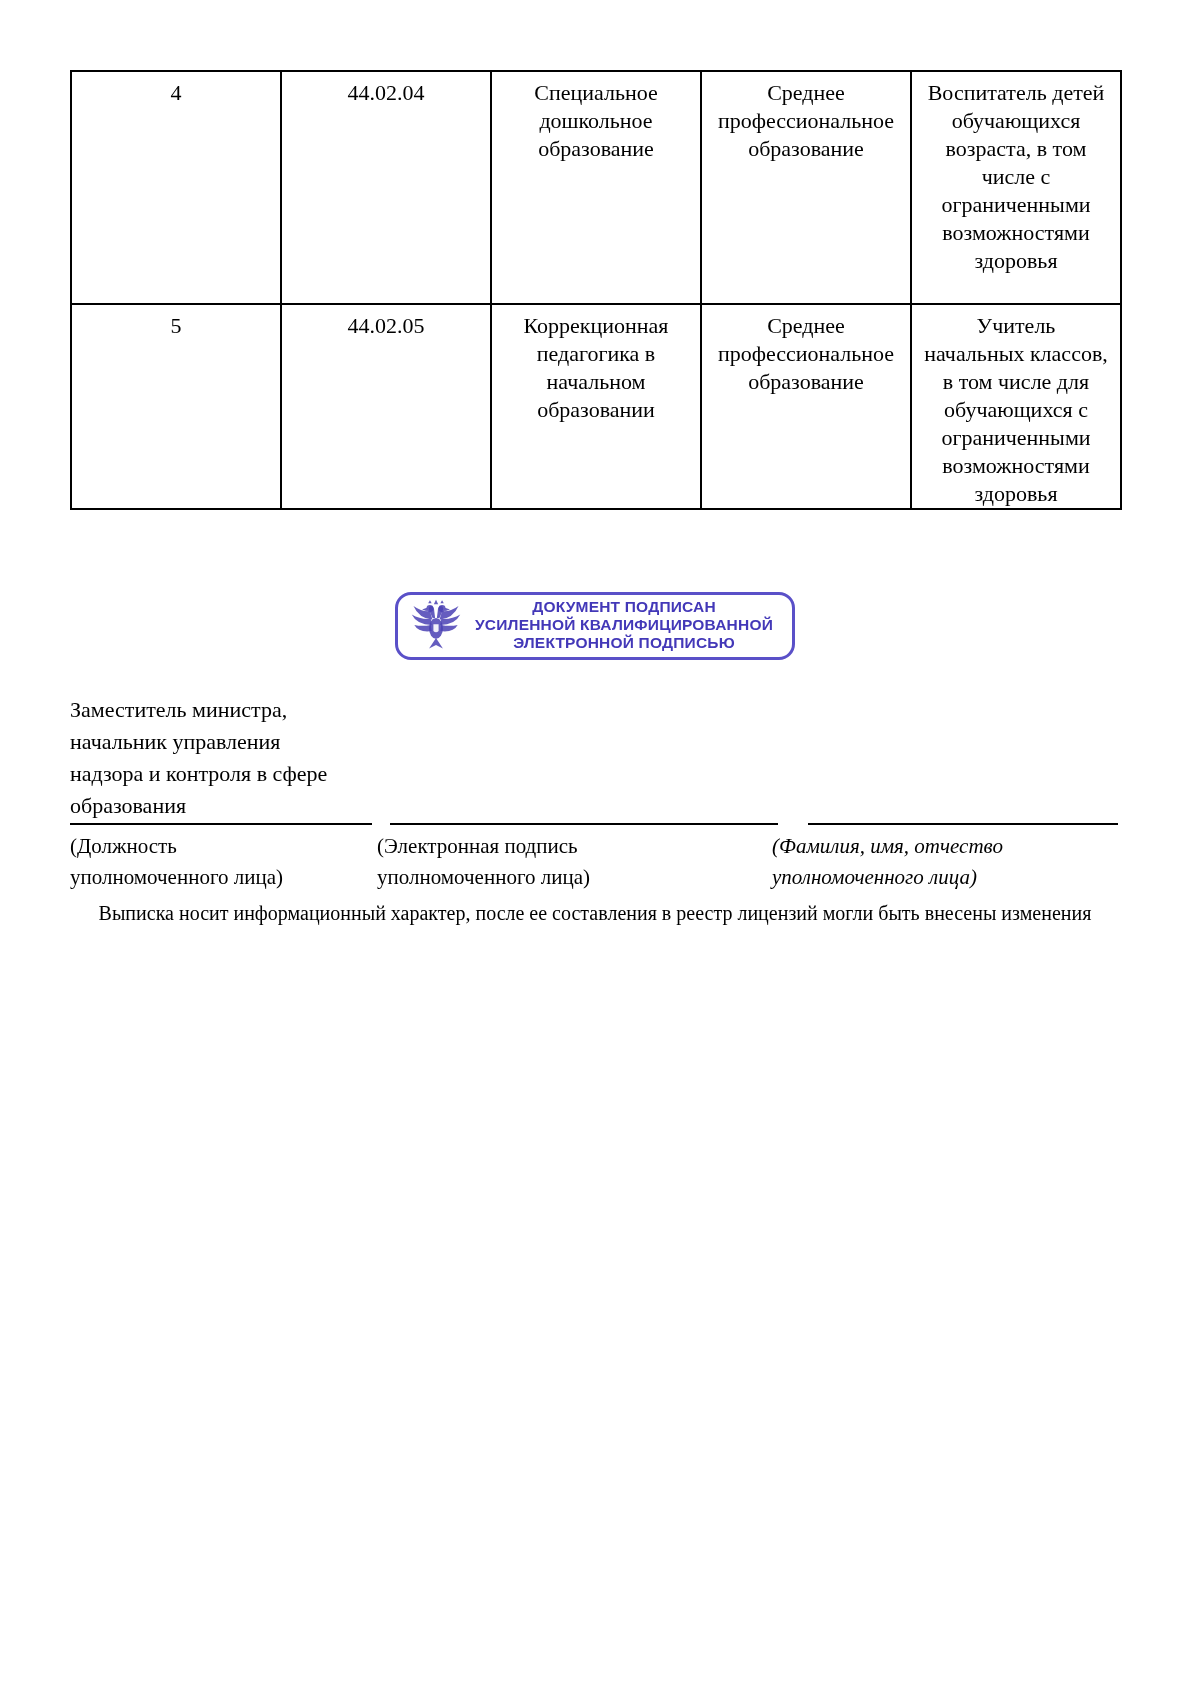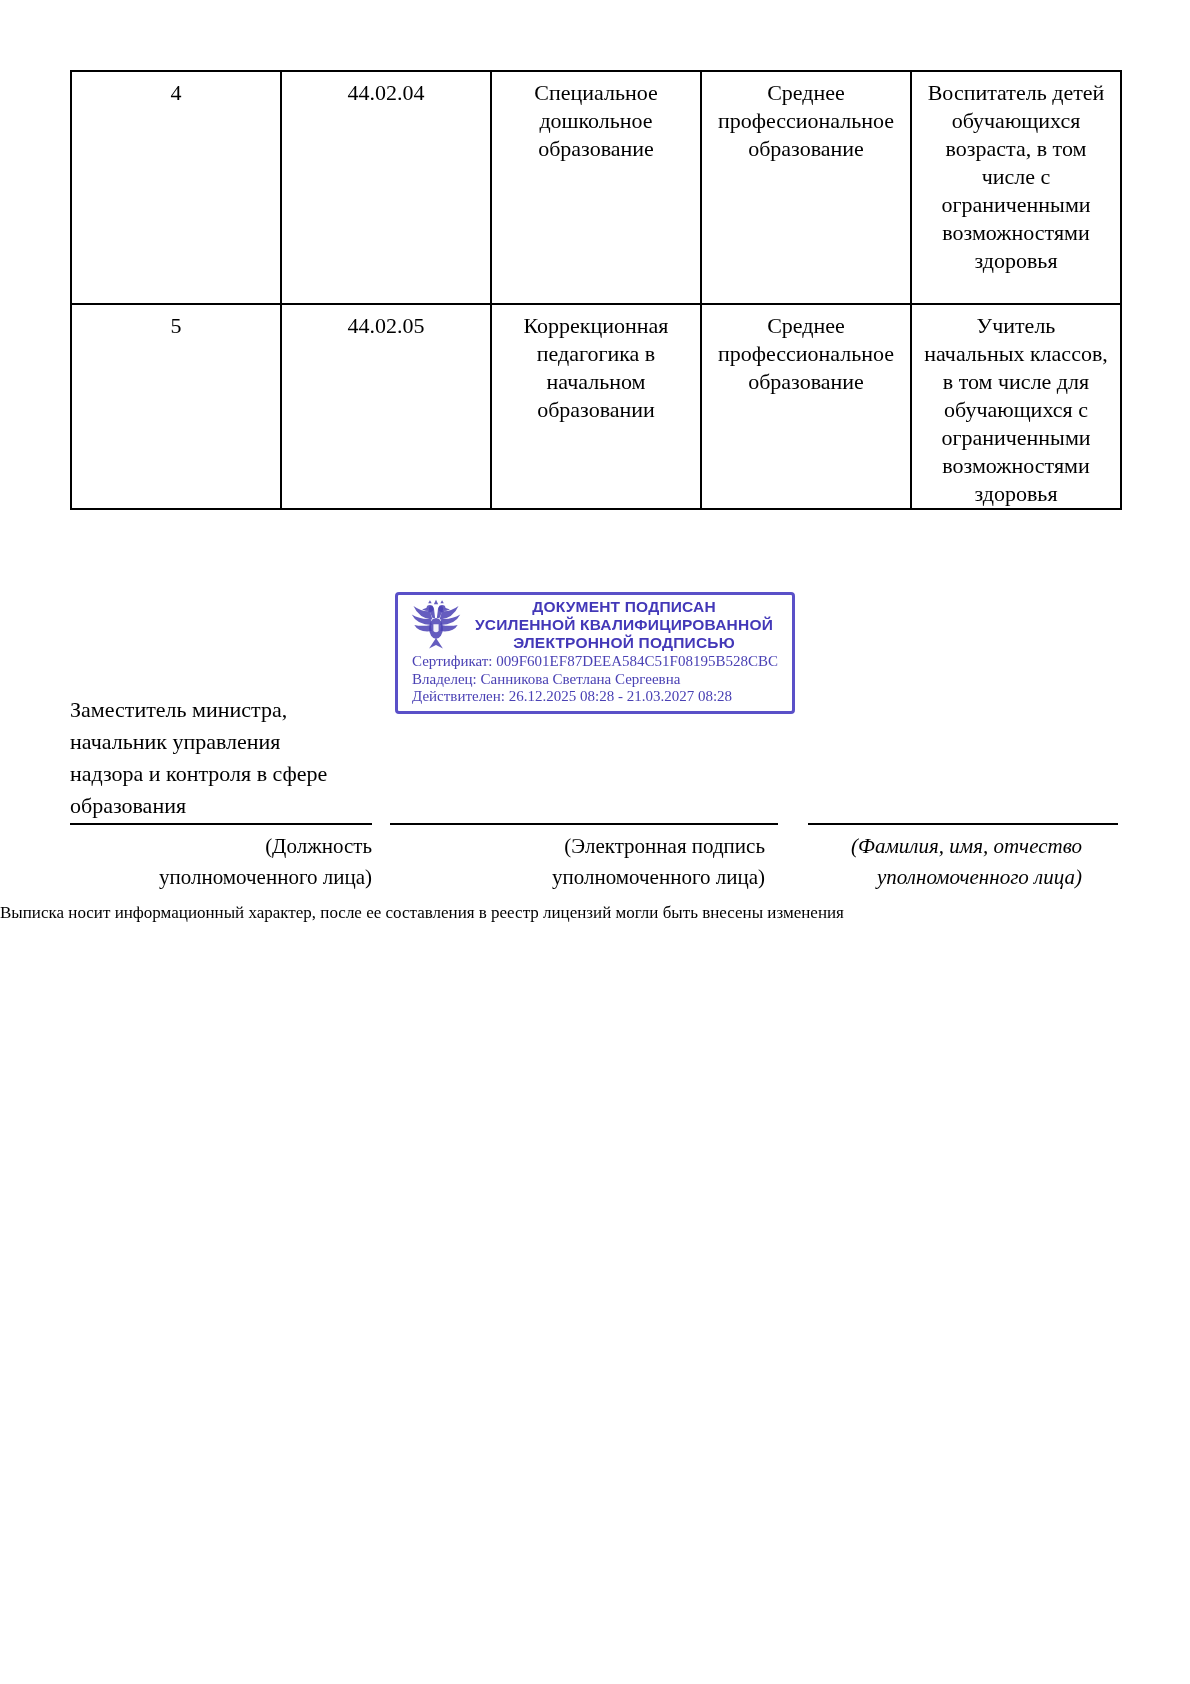--- a/index.html
+++ b/index.html
@@ -15,21 +15,21 @@
   .programs td{
     border:2px solid #000;vertical-align:top;text-align:center;
     font-size:22px;line-height:28px;padding:7px 4px 0 4px;
     white-space:pre-line;overflow:hidden;
   }
   .row-4{height:233px;}
   .row-5{height:194px;}
   
   .stamp{
     position:absolute;left:395px;top:592px;width:400px;box-sizing:border-box;
-    border:3px solid var(--stamp-border,#5a50c8);border-radius:4px;
+    border:3px solid var(--stamp-border,#5a50c8);border-radius:16px;
     padding:3px 8px 5px 8px;color:var(--stamp-text,#4a41b4);background:#fff;
   }
   .stamp-top{display:flex;align-items:center;}
   .stamp-eagle{width:56px;height:52px;flex:0 0 auto;margin-left:2px;color:var(--stamp-text,#4a41b4);}
   .stamp-title{
     flex:1;text-align:center;font-family:"Liberation Sans",sans-serif;
     font-weight:bold;font-size:15.5px;line-height:18px;
     color:var(--stamp-title,#4338b8);white-space:pre-line;letter-spacing:.2px;
   }
   .stamp-details{font-size:15px;line-height:17.5px;margin:1px 0 0 6px;}
@@ -39,30 +39,30 @@
     position:absolute;font-size:22px;line-height:32px;
     white-space:pre-line;
   }
   .sig-position{left:70px;top:694px;width:310px;}
   .sig-name{left:808px;top:694px;width:310px;}
   .rule{position:absolute;top:823px;height:0;border-top:2px solid #000;}
   .rule-position{left:70px;width:302px;}
   .rule-esign{left:390px;width:388px;}
   .rule-name{left:808px;width:310px;}
   .caption{
-    position:absolute;top:831px;text-align:right;font-size:21px;line-height:31px;
+    position:absolute;top:831px;text-align:left;font-size:21px;line-height:31px;
     white-space:pre-line;
   }
   .caption-position{left:70px;width:302px;}
   .caption-esign{left:377px;width:388px;}
   .caption-name{left:772px;width:310px;font-style:italic;}
   
   .footer-note{
-    position:absolute;left:0;top:900px;width:1190px;text-align:left;
-    font-size:17px;line-height:26px;
+    position:absolute;left:0;top:900px;width:1190px;text-align:center;
+    font-size:20px;line-height:26px;
   }
 </style>
 </head>
 <body>
 
 <div class="page">
 
   <table class="programs">
     <colgroup>
       <col style="width:210px">
@@ -139,25 +139,20 @@
 
           <path d="M32 45 L24 57 L32 53 L40 57 Z"></path>
         </g>
 
         <path d="M29 29 L35 29 L35 37 Q32 40 29 37 Z" fill="#ffffff" fill-opacity="0.9"></path>
       </svg>
       <div class="stamp-title">ДОКУМЕНТ ПОДПИСАН
 УСИЛЕННОЙ КВАЛИФИЦИРОВАННОЙ
 ЭЛЕКТРОННОЙ ПОДПИСЬЮ</div>
     </div>
-    <div class="stamp-details">
-      <div>Сертификат: 009F601EF87DEEA584C51F08195B528CBC</div>
-      <div>Владелец: Санникова Светлана Сергеевна</div>
-      <div>Действителен: 26.12.2025 08:28 - 21.03.2027 08:28</div>
-    </div>
   </div>
 
   <div class="sig-text sig-position">Заместитель министра,
 начальник управления
 надзора и контроля в сфере
 образования</div>
 
   <div class="rule rule-position"></div>
   <div class="rule rule-esign"></div>
   <div class="rule rule-name"></div>

